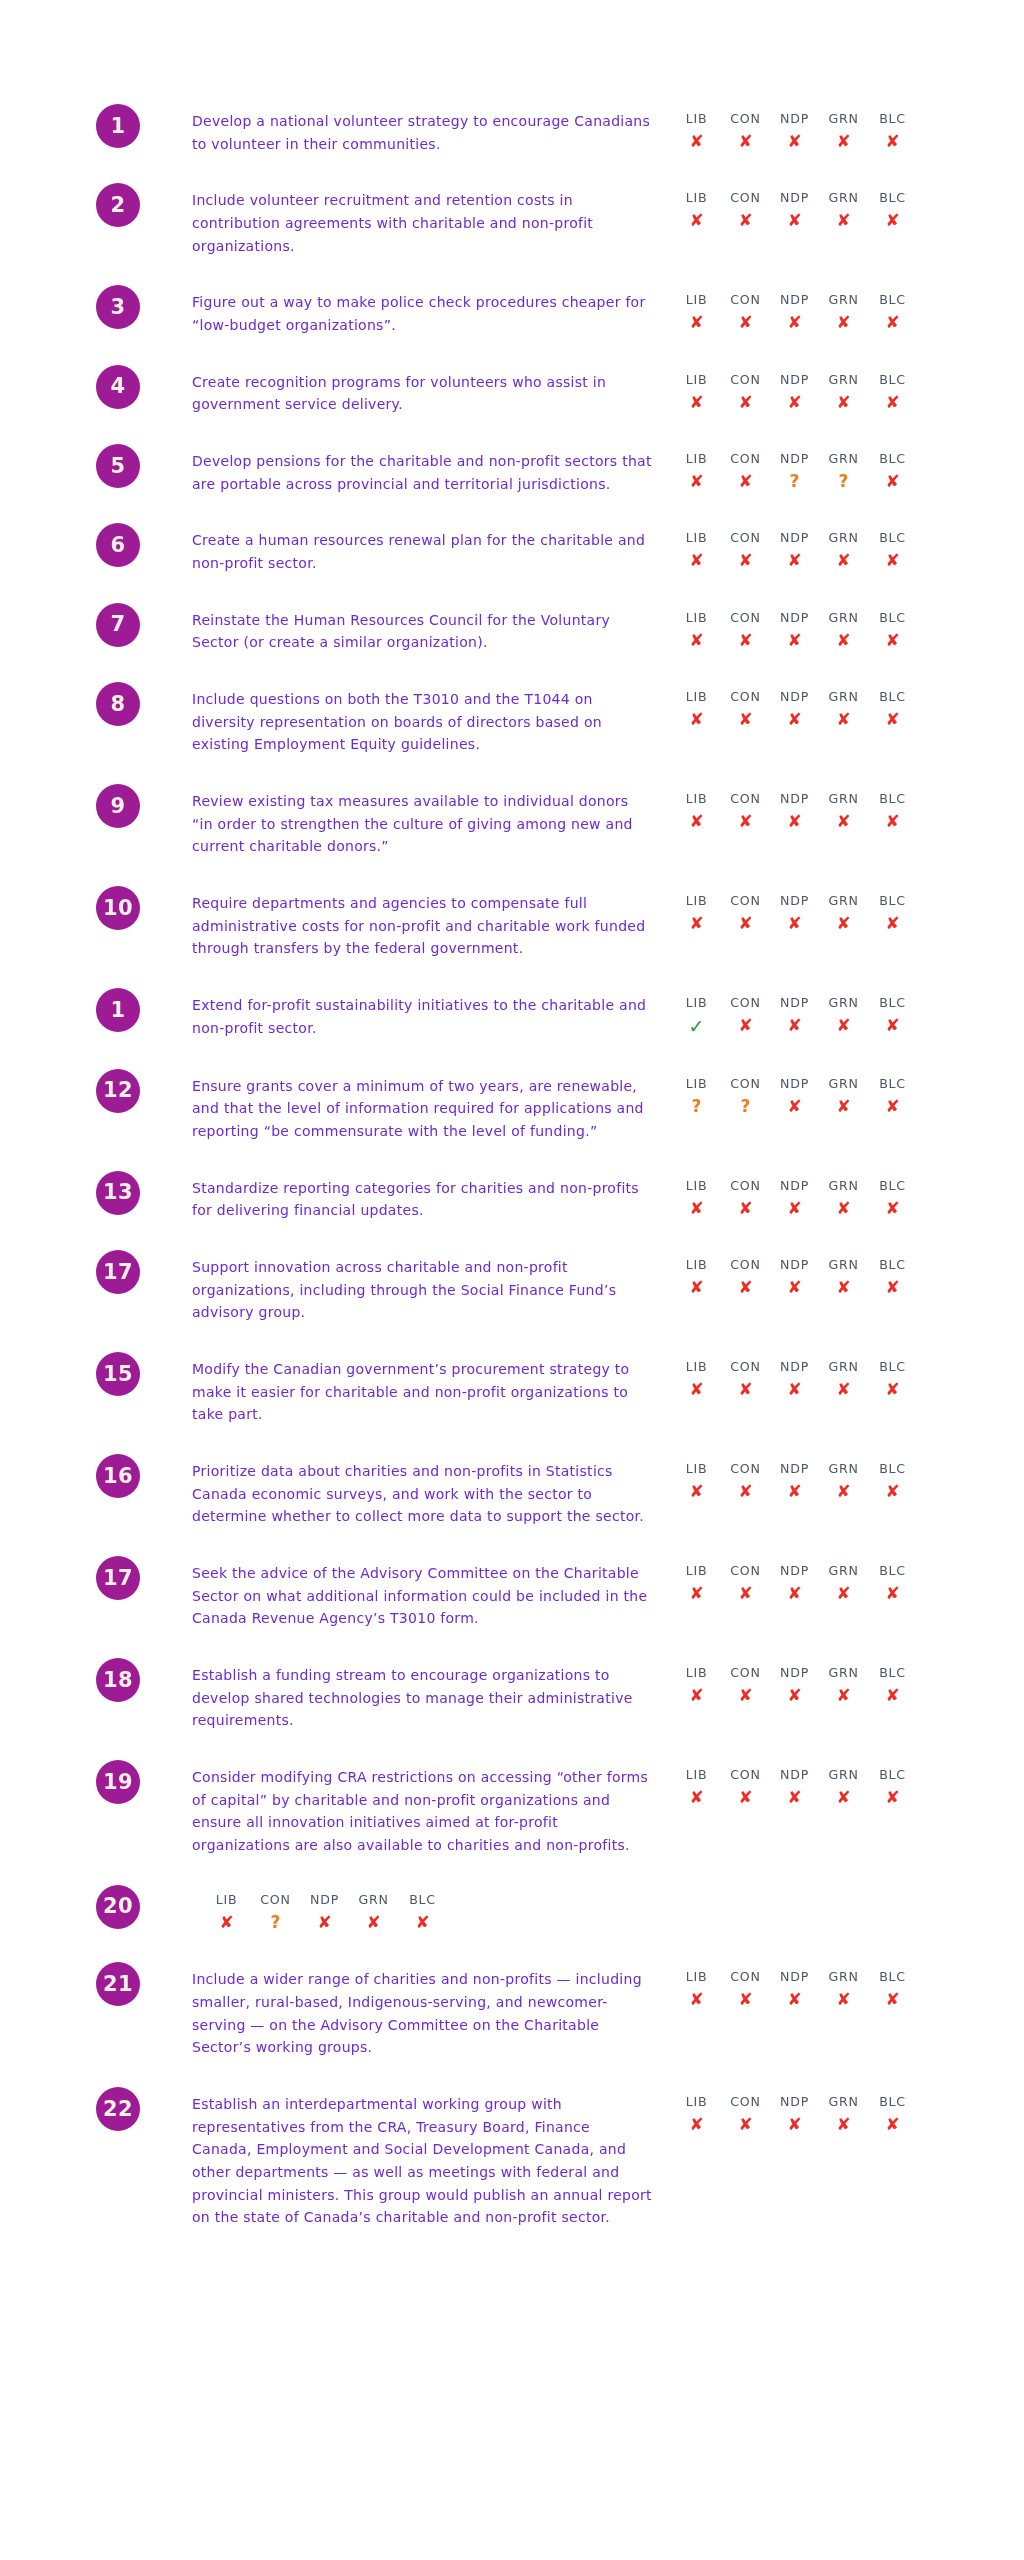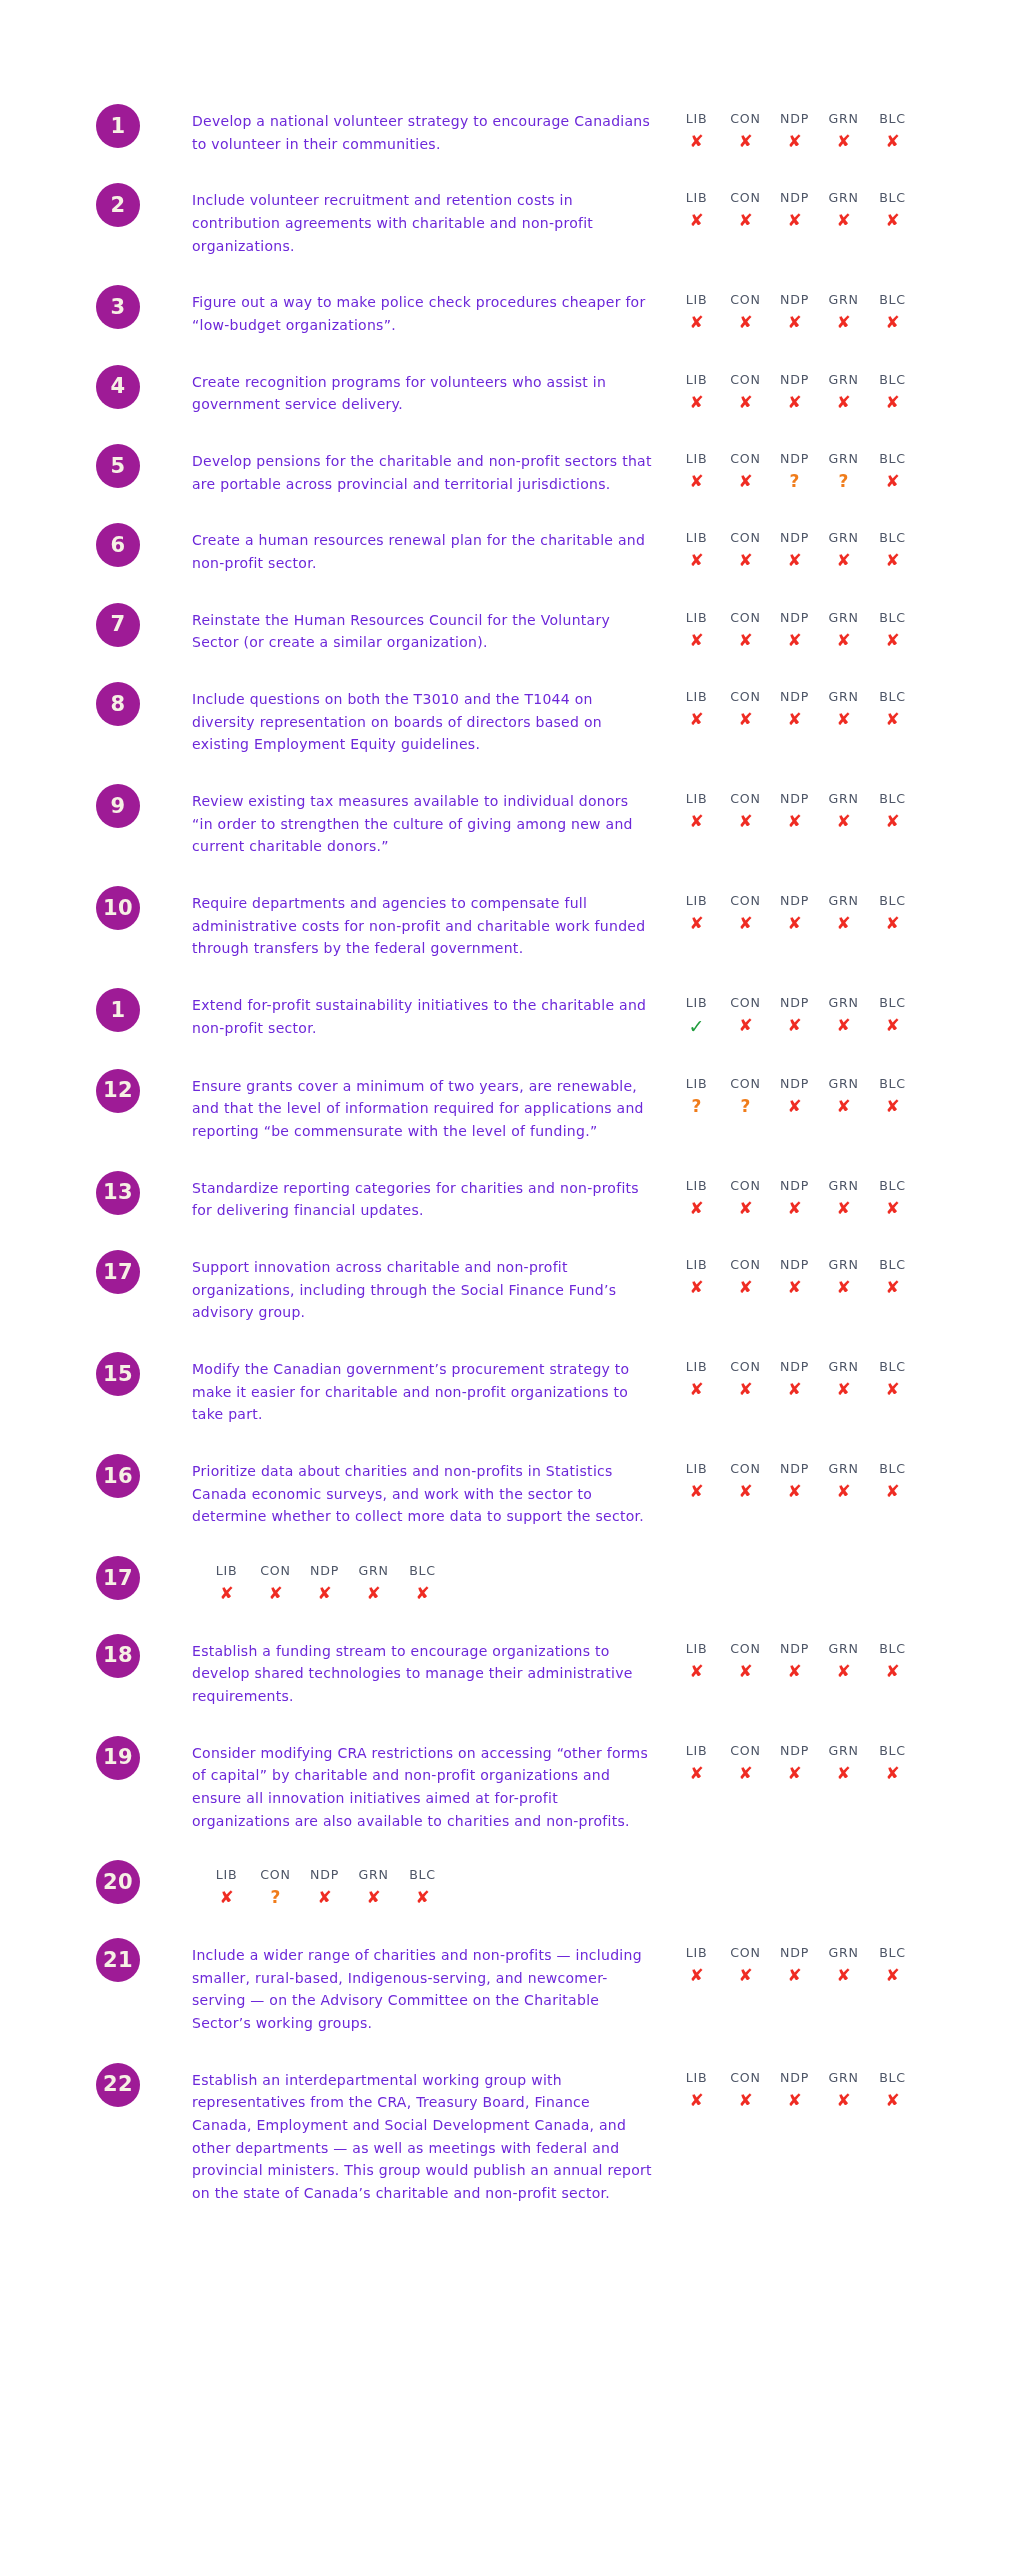--- a/index.html
+++ b/index.html
@@ -618,20 +618,23 @@
               <div class="party-label">BLC</div>
               <div class="party-mark mark-no">✘</div>
             </div>
           </div>
         </div>
       </div>
       <div class="row">
         <div class="num-cell">
           <div class="num-badge">17</div>
         </div>
+        <div class="text-cell">
+          <p class="rec-text">Seek the advice of the Advisory Committee on the Charitable Sector on what additional information could be included in the Canada Revenue Agency’s T3010 form.</p>
+        </div>
         <div class="votes-cell">
           <div class="votes-grid">
             <div class="party-col">
               <div class="party-label">LIB</div>
               <div class="party-mark mark-no">✘</div>
             </div>
             <div class="party-col">
               <div class="party-label">CON</div>
               <div class="party-mark mark-no">✘</div>
             </div>

